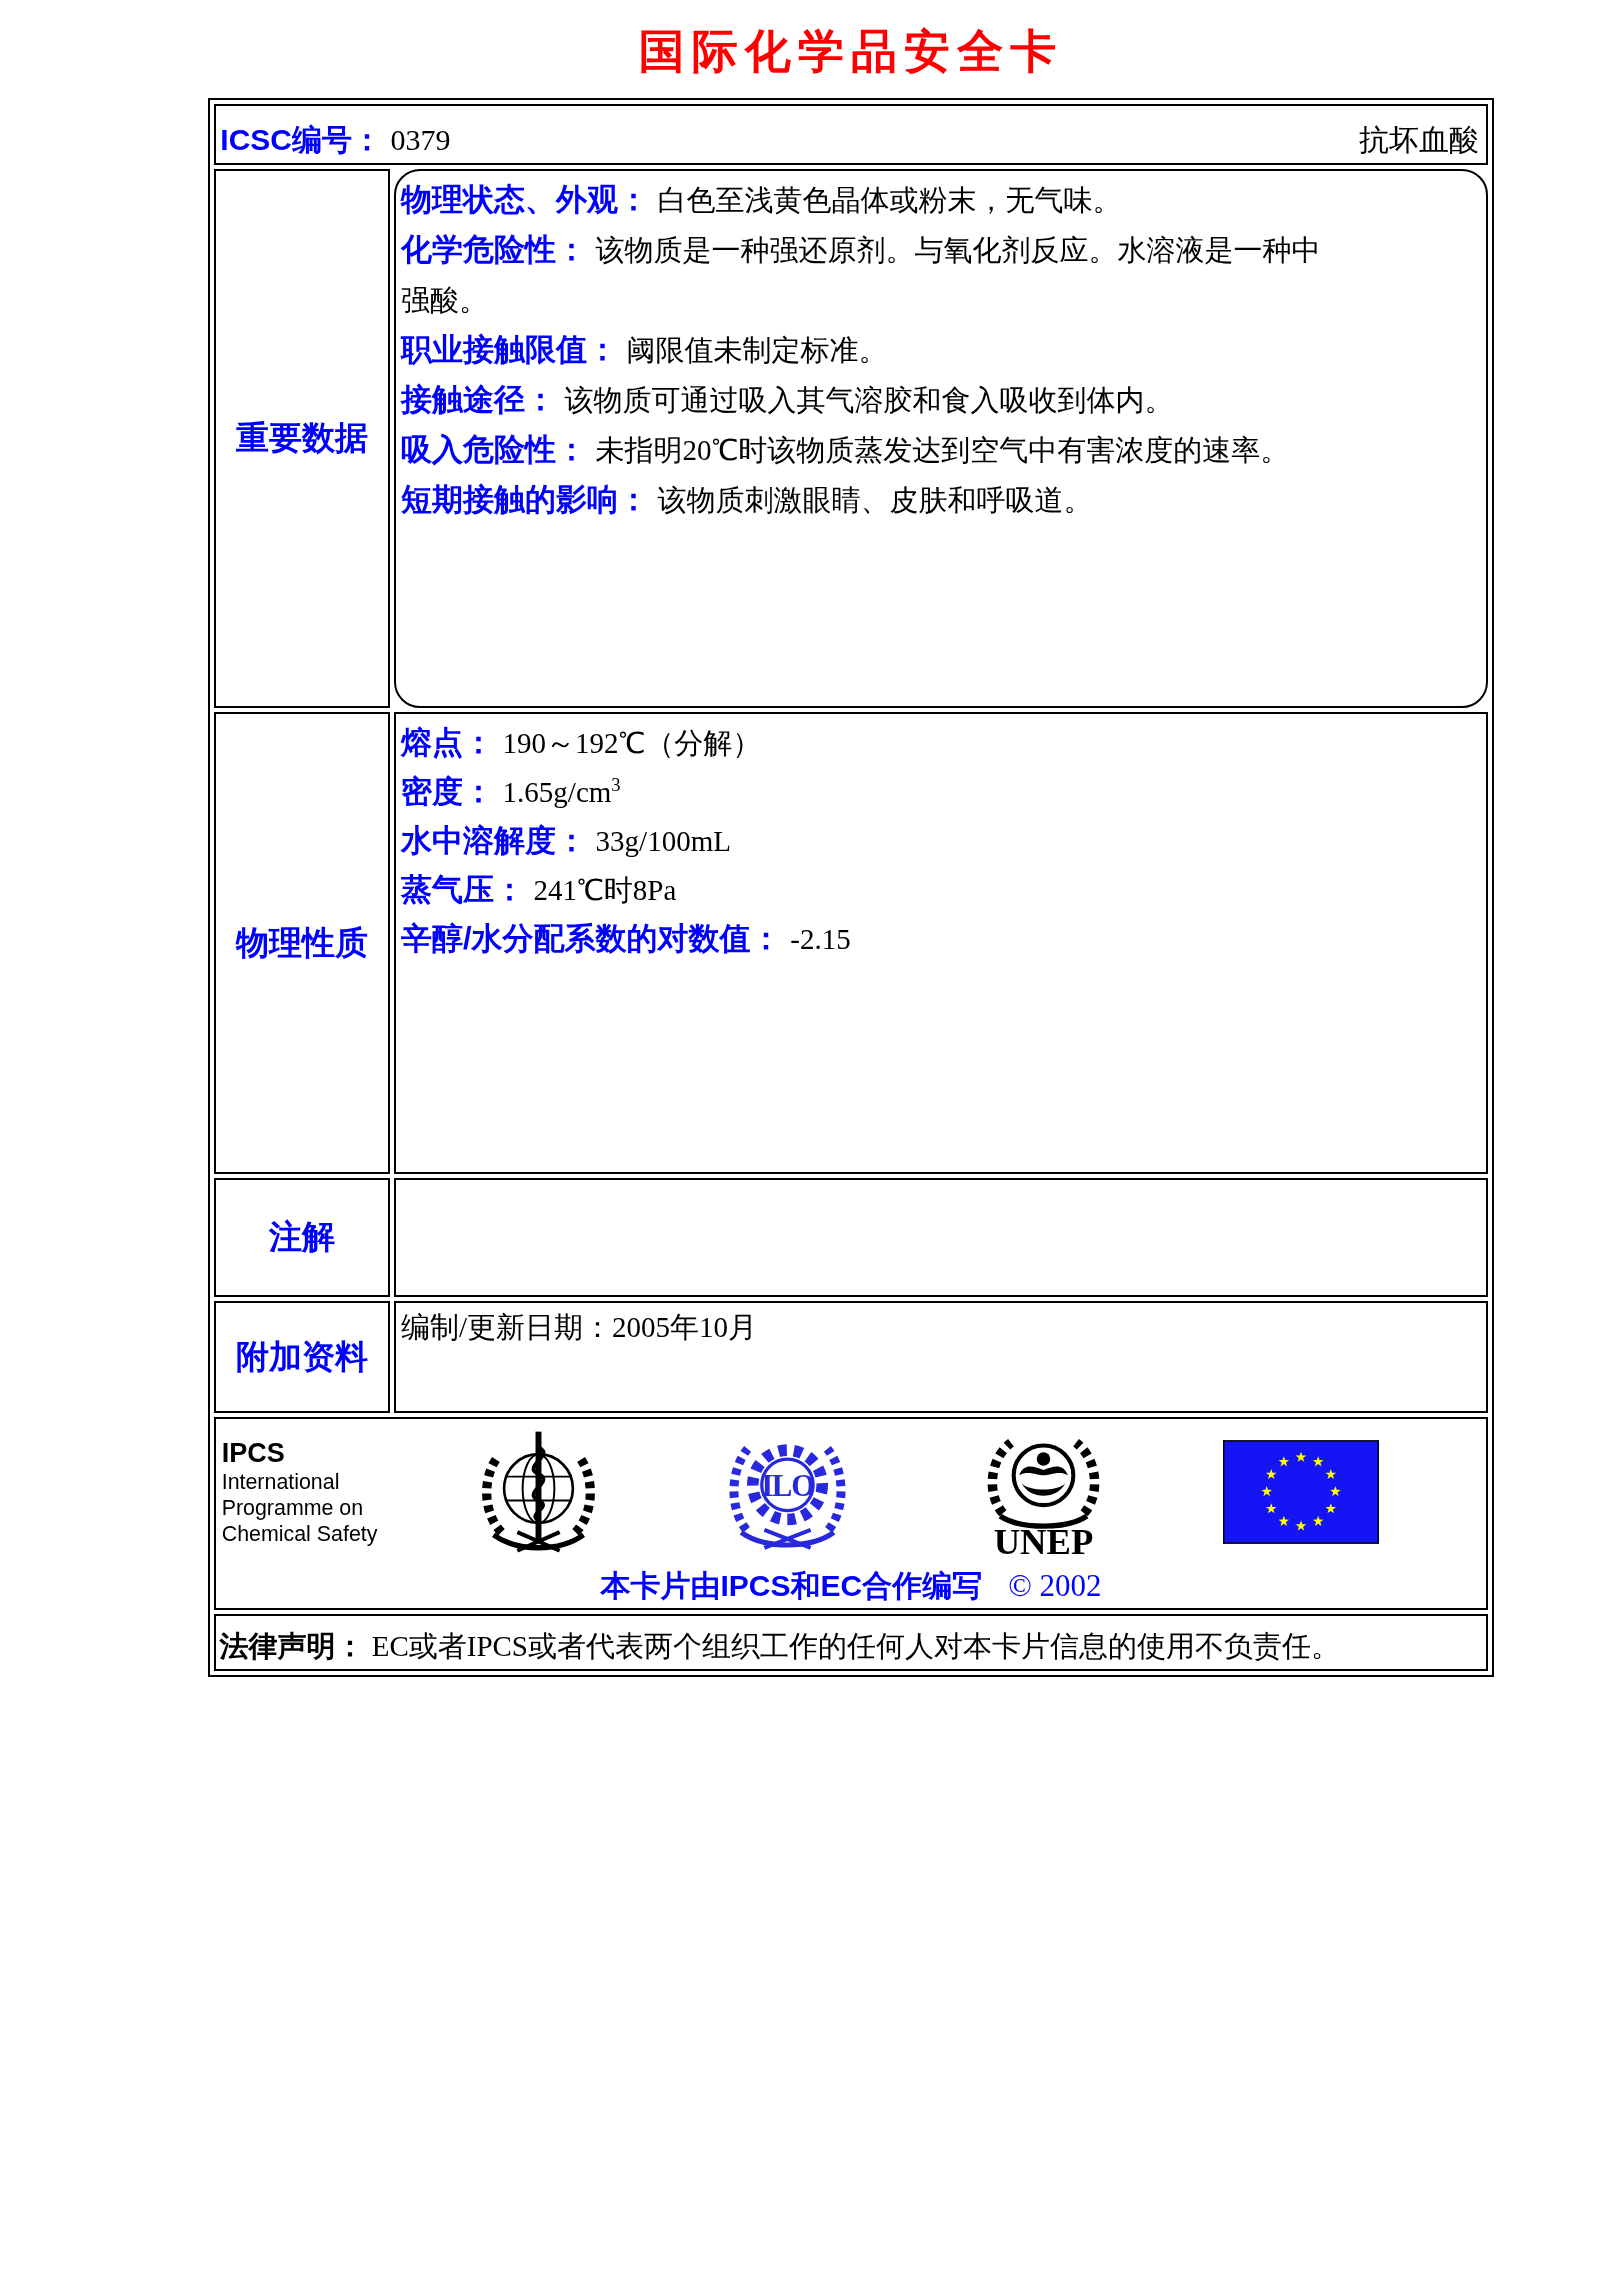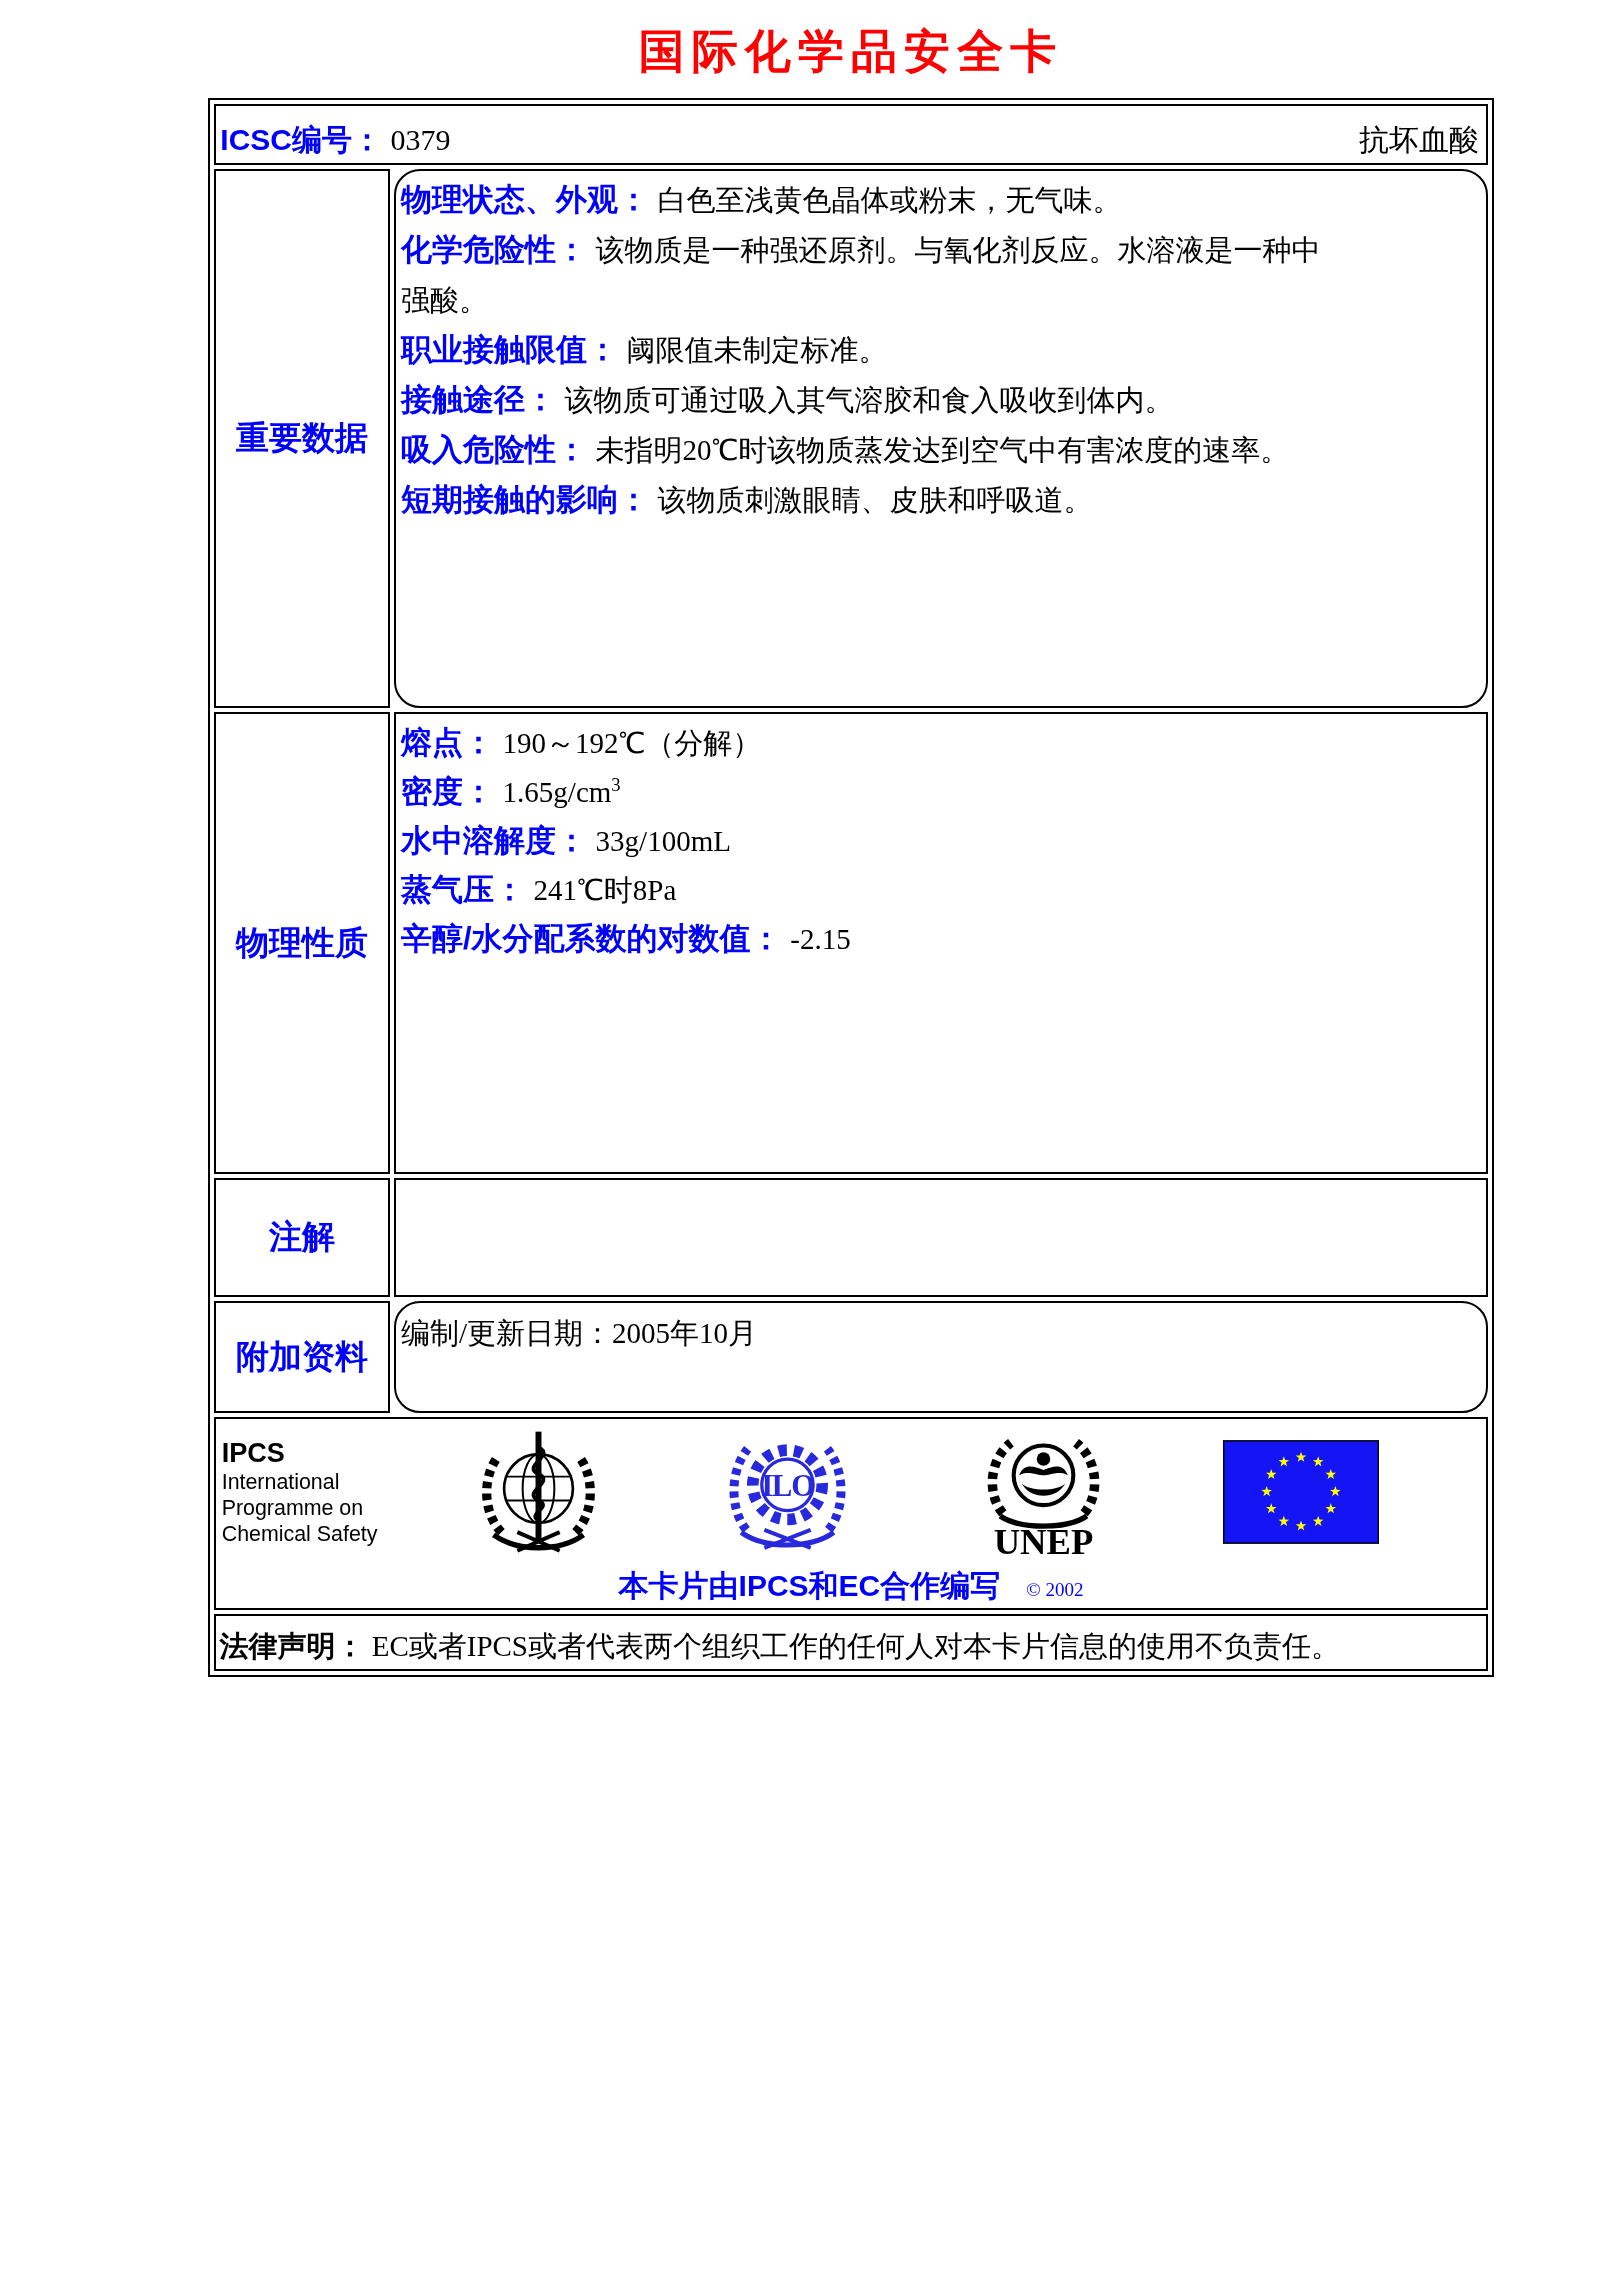--- a/index.html
+++ b/index.html
@@ -13,39 +13,39 @@
     font-family:"Liberation Sans",sans-serif;font-weight:bold;color:#0000FF;font-size:33px;}
   .icsc-cell{height:61px;padding:14.3px 7.1px 0 4.3px;font-size:30px;white-space:nowrap;overflow:hidden;}
   .k{font-family:"Liberation Sans",sans-serif;font-weight:bold;color:#0000FF;margin-right:8.6px;}
   .v{font-family:"Liberation Serif",serif;color:#000;}
   .chem-name{float:right;font-size:30px;color:#000;}
   .content-cell{padding:7.1px 5.7px 0 5px;}
   .imp-cell{height:539px;border-radius:26px;}
   .phys-cell{height:462px;}
   .env-cell{height:115px;}
   .note-cell{height:119px;}
-  .add-cell{height:112px;padding-top:10px;border-radius:26px;}
+  .add-cell{height:112px;padding-top:4px;}
   .line{white-space:nowrap;overflow:visible;}
   .imp-line{height:50px;font-size:29px;line-height:44px;}
   .phys-line{height:49px;font-size:29px;line-height:43px;}
   .imp-line .k,.phys-line .k{font-size:31px;}
   .add-line{height:43px;font-size:29px;line-height:40px;}
   sup{font-size:18.6px;vertical-align:super;line-height:0;}
   .logos-cell{height:193px;position:relative;}
   .ipcs-block{position:absolute;left:5.7px;top:18.6px;font-family:"Liberation Sans",sans-serif;color:#000;}
   .ipcs-acronym{font-size:27px;font-weight:bold;line-height:31px;}
   .ipcs-line{font-size:21.4px;line-height:26px;}
   .logo{position:absolute;}
   .logo-who{left:256px;top:10px;}
   .logo-ilo{left:507px;top:8px;text-align:right;}
   .logo-unep{left:757px;top:10px;}
   .logo-eu{left:1007px;top:21.4px;}
   .caption{position:absolute;left:0;top:147px;width:100%;text-align:center;color:#0000FF;white-space:nowrap;}
   .caption-main{font-family:"Liberation Sans",sans-serif;font-weight:bold;font-size:30px;}
-  .caption-copy{font-family:"Liberation Serif",serif;font-size:19px;margin-left:26px;}
+  .caption-copy{font-family:"Liberation Serif",serif;font-size:31px;margin-left:26px;}
   .legal-cell{height:57px;padding:10.7px 4.3px 0 3.6px;white-space:nowrap;overflow:hidden;}
   .legal-label{font-family:"Liberation Sans",sans-serif;font-weight:bold;color:#000;font-size:29px;margin-right:7.1px;}
   .legal-text{font-size:29px;color:#000;}
 </style>
 </head>
 <body>
 
 <div class="page-title">国际化学品安全卡</div>
 
 <div class="card">

